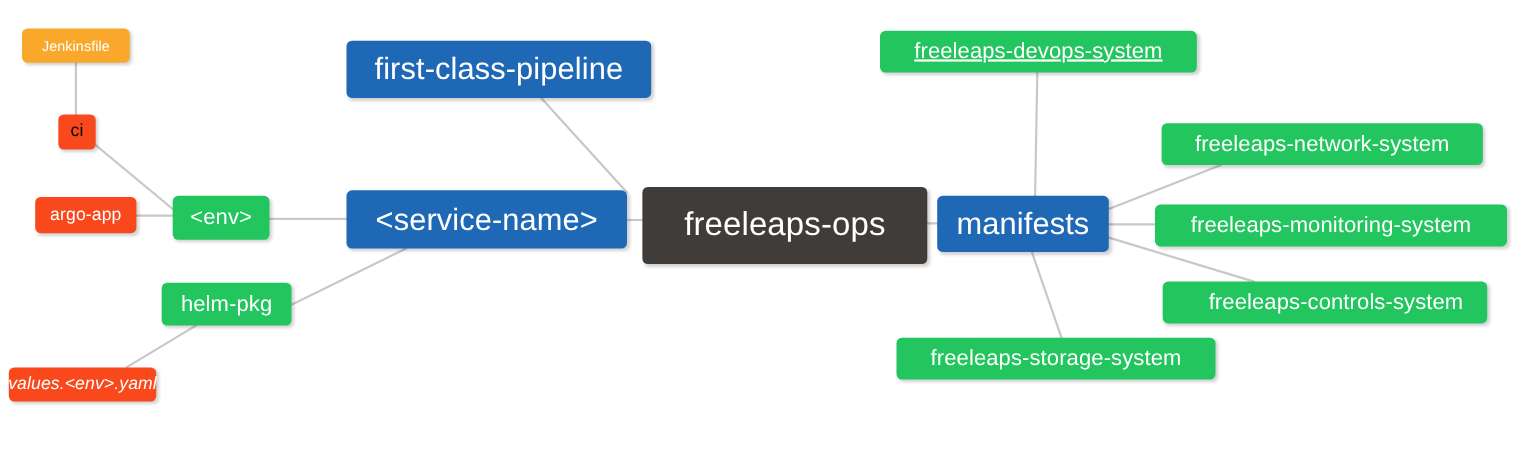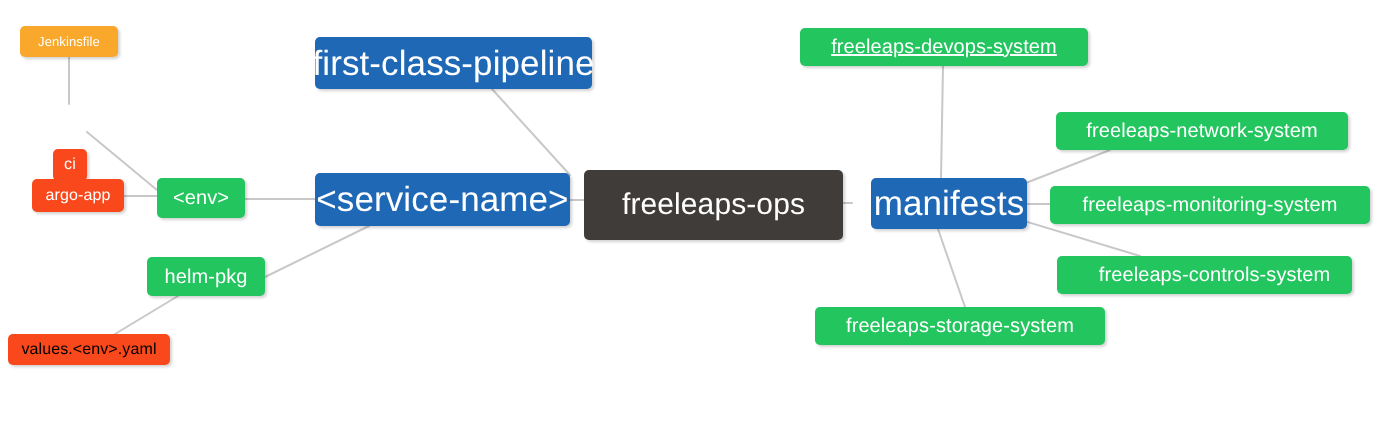--- a/index.html
+++ b/index.html
@@ -38,21 +38,21 @@
     line-height: 1;
     text-rendering: geometricPrecision;
   }
   .n-root   { background: #403C39; justify-content: center; }
   .n-blue   { background: #1F68B5; }
   .n-green  { background: #22C55E; }
   .n-red    { background: #F9481C; }
   .n-orange { background: #F9A82C; }
 
   .sz-root    { font-size: 30px; }
-  .sz-large   { font-size: 35px; }
+  .sz-large   { font-size: 28px; }
   .sz-medium  { font-size: 20px; }
   .sz-small   { font-size: 20px; }
   .sz-tiny    { font-size: 16px; }
   .sz-micro   { font-size: 13px; }
 </style>
 </head>
 <body>
 
 <div id="canvas" style="width: 1390px; height: 421px; background: rgb(255, 255, 255);">
   <svg id="edges" viewBox="0 0 1390 421" xmlns="http://www.w3.org/2000/svg" style="width: 1390px; height: 421px;">
@@ -80,33 +80,33 @@
       </div>
       <div class="node n-blue sz-large" style="left: 315px; top: 37px; width: 277px; height: 52px; background: rgb(31, 104, 181); color: rgb(255, 255, 255);">
         <span>first-class-pipeline</span>
       </div>
       <div class="node n-green sz-medium" style="left: 157px; top: 178px; width: 88px; height: 40px; background: rgb(34, 197, 94); color: rgb(255, 255, 255);">
         <span>&lt;env&gt;</span>
       </div>
       <div class="node n-green sz-medium" style="left: 147px; top: 257px; width: 118px; height: 39px; background: rgb(34, 197, 94); color: rgb(255, 255, 255);">
         <span>helm-pkg</span>
       </div>
-      <div class="node n-red sz-tiny" style="left: 53px; top: 104px; width: 34px; height: 32px; background: rgb(249, 72, 28); color: #ffffff; margin-top: 45px;">
+      <div class="node n-red sz-tiny" style="left: 53px; top: 104px; width: 34px; height: 32px; background: rgb(249, 72, 28); color: #000000;">
         <span>ci</span>
       </div>
       <div class="node n-red sz-tiny" style="left: 32px; top: 179px; width: 92px; height: 33px; background: rgb(249, 72, 28); color: rgb(255, 255, 255);">
         <span>argo-app</span>
       </div>
       <div class="node n-orange sz-micro" style="left: 20px; top: 26px; width: 98px; height: 31px; background: rgb(249, 168, 44); color: rgb(255, 255, 255);">
         <span>Jenkinsfile</span>
       </div>
-      <div class="node n-red sz-tiny" style="left: 8px; top: 334px; width: 162px; height: 31px; background: rgb(249, 72, 28); color: #000000;">
+      <div class="node n-red sz-tiny" style="left: 8px; top: 334px; width: 134px; height: 31px; background: rgb(249, 72, 28); color: #ffffff; font-style: italic;">
         <span>values.&lt;env&gt;.yaml</span>
       </div>
-      <div class="node n-blue sz-large" style="left: 871px; top: 178px; width: 156px; height: 51px; background: rgb(31, 104, 181); color: rgb(255, 255, 255);">
+      <div class="node n-blue sz-large" style="left: 852px; top: 178px; width: 156px; height: 51px; background: rgb(31, 104, 181); color: rgb(255, 255, 255);">
         <span>manifests</span>
       </div>
       <div class="node n-green sz-small" style="left: 800px; top: 28px; width: 288px; height: 38px; background: rgb(34, 197, 94); color: rgb(255, 255, 255); text-decoration: underline;">
         <span>freeleaps-devops-system</span>
       </div>
       <div class="node n-green sz-small" style="left: 1056px; top: 112px; width: 292px; height: 38px; background: rgb(34, 197, 94); color: rgb(255, 255, 255);">
         <span>freeleaps-network-system</span>
       </div>
       <div class="node n-green sz-small" style="left: 1050px; top: 186px; width: 320px; height: 38px; background: rgb(34, 197, 94); color: rgb(255, 255, 255);">
         <span>freeleaps-monitoring-system</span>

